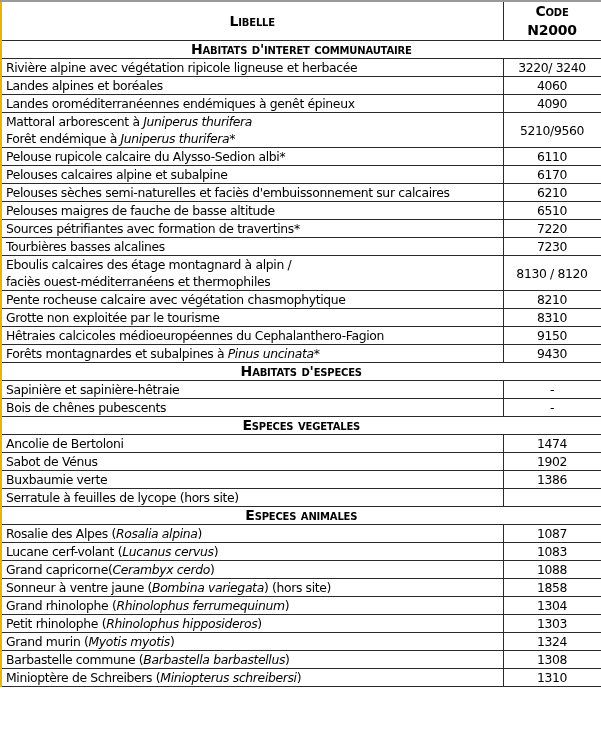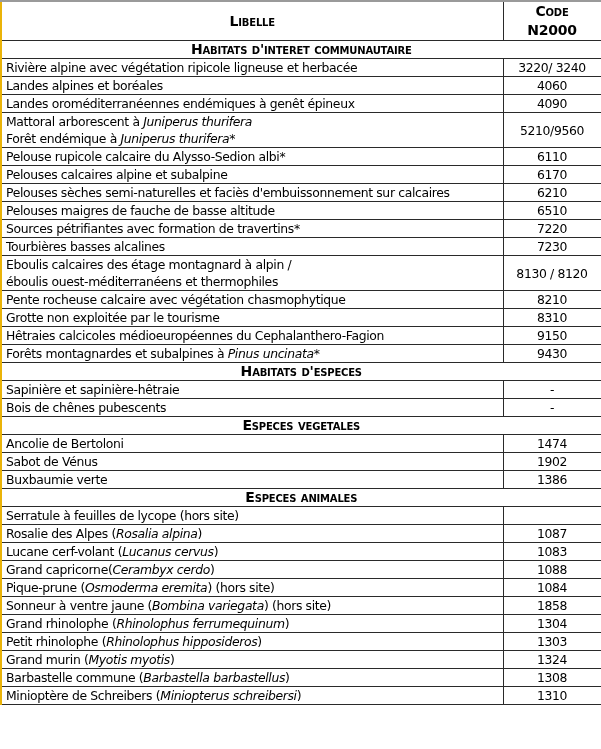--- a/index.html
+++ b/index.html
@@ -107,21 +107,21 @@
         <td><span>Sources pétrifiantes avec formation de travertins*</span></td>
         <td class="code">7220</td>
       </tr>
       <tr>
         <td><span>Tourbières basses alcalines</span></td>
         <td class="code">7230</td>
       </tr>
       <tr>
         <td class="double">
           <div><span>Eboulis calcaires des étage montagnard à alpin /</span></div>
-          <div><span>éboulis ouest-méditerranéens et thermophiles</span></div>
+          <div><span>faciès ouest-méditerranéens et thermophiles</span></div>
         </td>
         <td class="code">8130 / 8120</td>
       </tr>
       <tr>
         <td><span>Pente rocheuse calcaire avec végétation chasmophytique</span></td>
         <td class="code">8210</td>
       </tr>
       <tr>
         <td><span>Grotte non exploitée par le tourisme</span></td>
         <td class="code">8310</td>
@@ -154,41 +154,37 @@
       </tr>
       <tr>
         <td><span>Sabot de Vénus</span></td>
         <td class="code">1902</td>
       </tr>
       <tr>
         <td><span>Buxbaumie verte</span></td>
         <td class="code">1386</td>
       </tr>
       <tr>
-        <td colspan="2" class="section">Especes animales</td>
-      </tr>
-      <tr>
         <td><span>Serratule à feuilles de lycope (hors site)</span></td>
         <td class="code"></td>
       </tr>
       <tr>
+        <td colspan="2" class="section">Especes animales</td>
+      </tr>
+      <tr>
         <td><span>Rosalie des Alpes (</span><span class="it">Rosalia alpina</span><span>)</span></td>
         <td class="code">1087</td>
       </tr>
       <tr>
         <td><span>Lucane cerf-volant (</span><span class="it">Lucanus cervus</span><span>)</span></td>
         <td class="code">1083</td>
       </tr>
       <tr>
         <td><span>Grand capricorne(</span><span class="it">Cerambyx cerdo</span><span>)</span></td>
         <td class="code">1088</td>
-      </tr>
-      <tr>
-        <td><span>Pique-prune (</span><span class="it">Osmoderma eremita</span><span>) (hors site)</span></td>
-        <td class="code">1084</td>
       </tr>
       <tr>
         <td><span>Sonneur à ventre jaune (</span><span class="it">Bombina variegata</span><span>) (hors site)</span></td>
         <td class="code">1858</td>
       </tr>
       <tr>
         <td><span>Grand rhinolophe (</span><span class="it">Rhinolophus ferrumequinum</span><span>)</span></td>
         <td class="code">1304</td>
       </tr>
       <tr>

